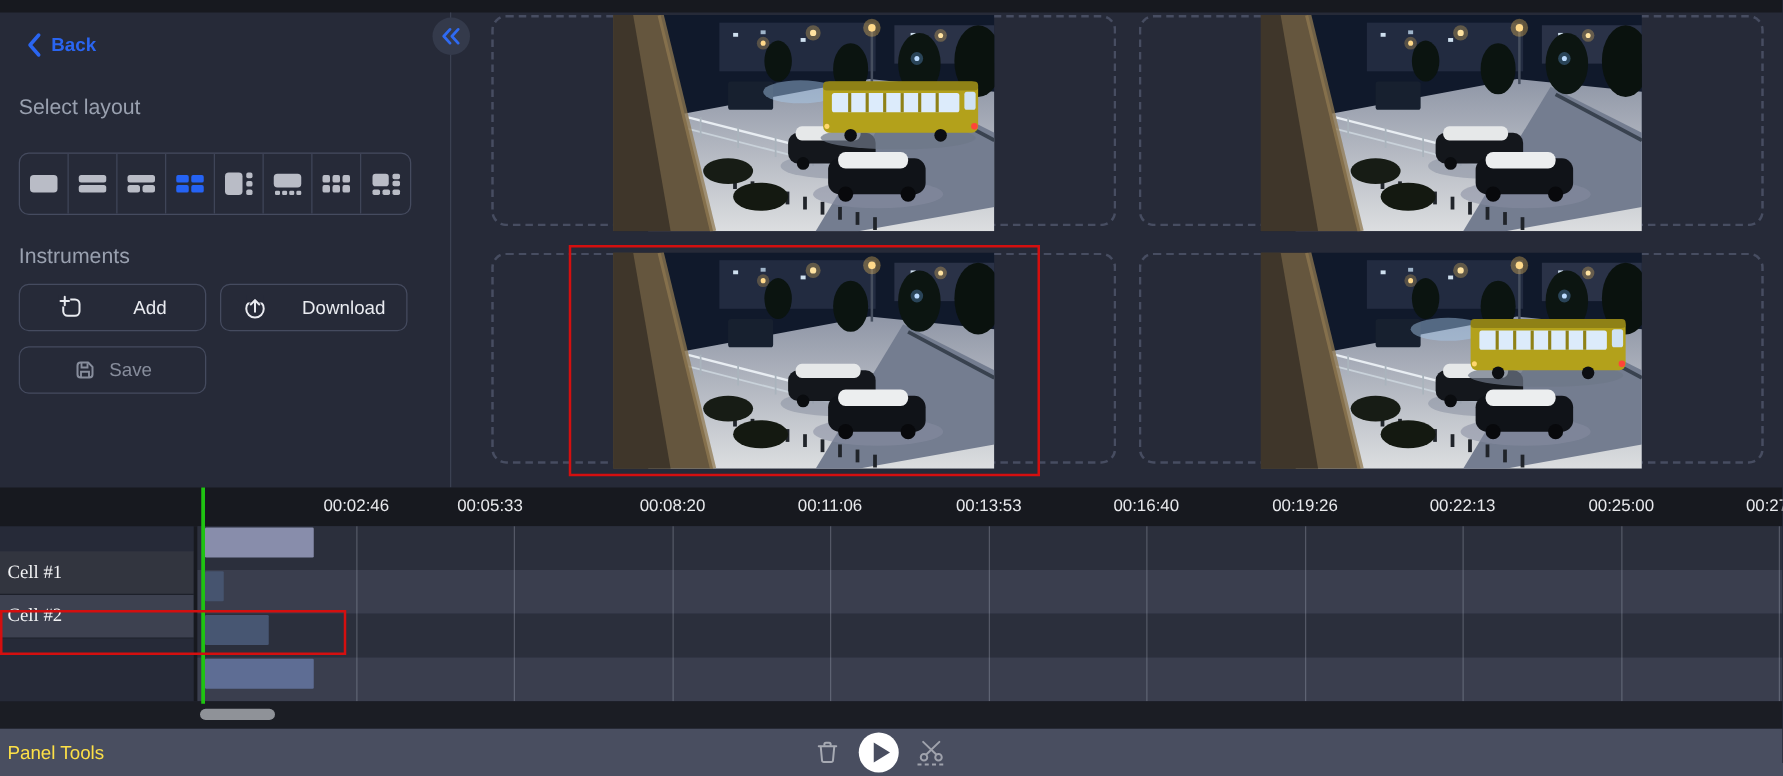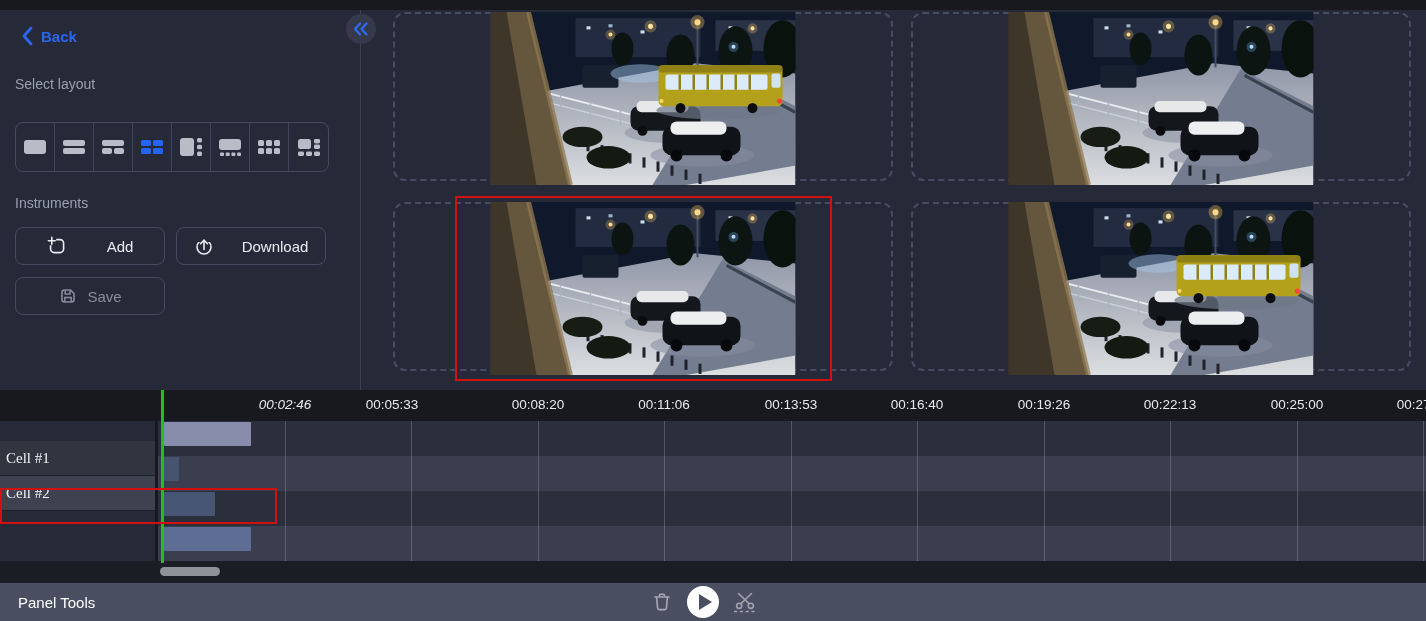--- a/index.html
+++ b/index.html
@@ -7,21 +7,21 @@
               font-family:"Liberation Sans", sans-serif; }
   #app { position:relative; width:1426px; height:461px; background:#262a38; }
 
   
   .top-strip { position:absolute; left:0; top:0; width:1426px; height:10px; background:#17191f; }
 
   
   .sidebar { position:absolute; left:0; top:10px; width:361px; height:380px; }
   .back-btn { position:absolute; left:20px; top:16px; display:flex; align-items:center; gap:7px;
               color:#2a65f1; font-size:15px; font-weight:700; cursor:pointer; background:none; border:none; }
-  .section-label { position:absolute; left:15px; color:#99a0af; font-size:14px; }
+  .section-label { position:absolute; left:15px; color:#99a0af; font-size:17px; }
   .lbl-layout { top:66px; }
   .lbl-instr  { top:185px; }
 
   .layout-grid { position:absolute; left:15px; top:112px; display:flex;
                  border:1px solid #454b5f; border-radius:8px; overflow:hidden; }
   .layout-opt { width:39px; height:48px; display:flex; align-items:center; justify-content:center;
                 border-right:1px solid #3f4558; background:transparent; cursor:pointer; border-top:none; border-bottom:none; border-left:none; }
   .layout-opt:last-child { border-right:none; }
   .layout-opt svg * { fill:#b9bcc6; }
   .layout-opt.selected svg * { fill:#2563f5; }
@@ -70,21 +70,21 @@
   .sel-row-outline { position:absolute; left:0; top:488px; width:277px; height:36px;
                      border:2px solid #d40f0f; z-index:7; pointer-events:none; }
 
   .scroll-strip { position:absolute; left:0; top:561px; width:1426px; height:22px; background:#1b1d24; }
   .scroll-thumb { position:absolute; left:160px; top:6px; width:60px; height:9px; border-radius:5px;
                   background:#8f9298; cursor:grab; }
 
   
   .panel-tools { position:absolute; left:0; top:583px; width:1426px; height:38px; background:#494e60;
                  display:flex; align-items:center; }
-  .panel-title { color:#ffffff; font-size:15px; margin-left:18px; }
+  .panel-title { color:#fde047; font-size:15px; margin-left:6px; }
   .panel-icons { position:absolute; left:650px; top:0; height:38px; display:flex; align-items:center; gap:13px; }
   .icon-btn { background:none; border:none; cursor:pointer; display:flex; align-items:center; justify-content:center; padding:0; }
   .play-btn { width:32px; height:32px; border-radius:50%; background:#ffffff; border:none; cursor:pointer;
               display:flex; align-items:center; justify-content:center; }
   .play-tri { width:0; height:0; border-top:8px solid transparent; border-bottom:8px solid transparent;
               border-left:13px solid #494e60; margin-left:4px; }
 </style>
 </head>
 <body>
 
@@ -316,21 +316,21 @@
   </div>
   <div class="cell cell-4">
     <svg class="thumb" viewBox="0 0 305 169" preserveAspectRatio="none">
         <use href="#cctv-base"></use>
         <use href="#cctv-bus"></use>
       </svg>
   </div>
   <div class="sel-cell-outline"></div>
 
   <div class="ruler">
-      <span class="tick" style="left: 285px; font-style: italic;">00:02:46</span>
+      <span class="tick" style="left: 285px;">00:02:46</span>
       <span class="tick" style="left: 392px;">00:05:33</span>
       <span class="tick" style="left: 538px;">00:08:20</span>
       <span class="tick" style="left: 664px;">00:11:06</span>
       <span class="tick" style="left: 791px;">00:13:53</span>
       <span class="tick" style="left: 917px;">00:16:40</span>
       <span class="tick" style="left: 1044px;">00:19:26</span>
       <span class="tick" style="left: 1170px;">00:22:13</span>
       <span class="tick" style="left: 1297px;">00:25:00</span>
       <span class="tick" style="left: 1423px;">00:27:46</span>
     </div>

